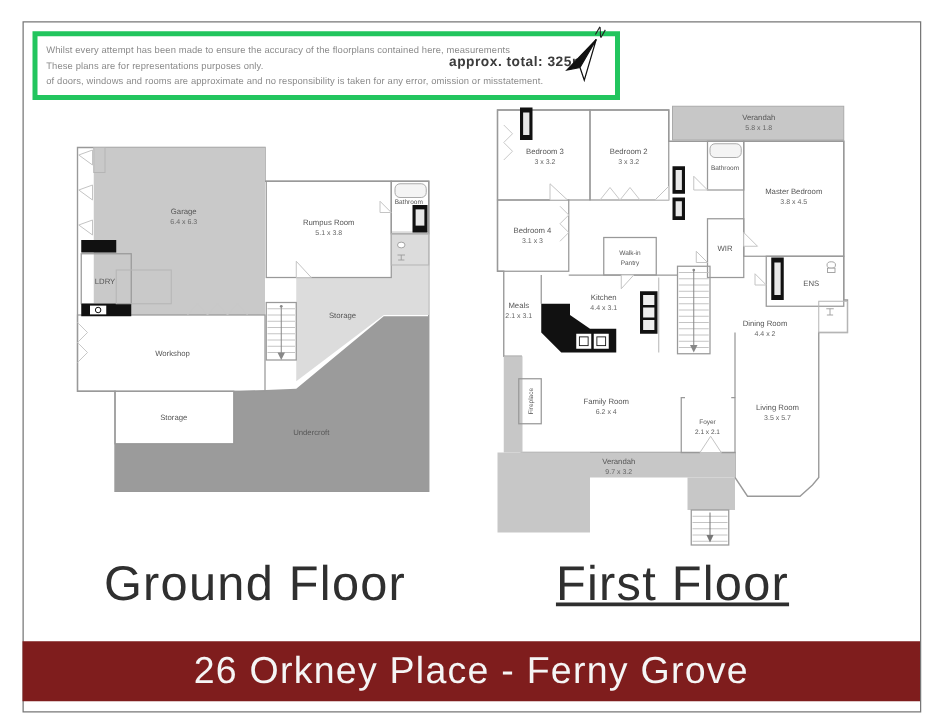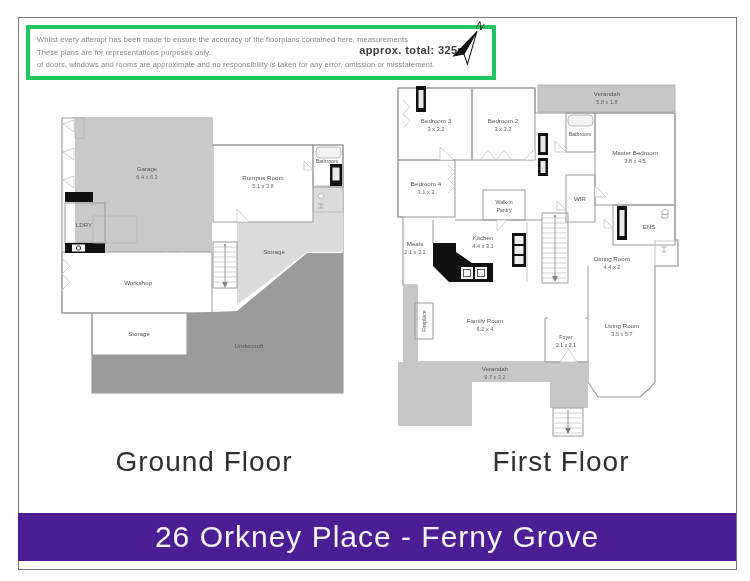--- a/index.html
+++ b/index.html
@@ -3,22 +3,22 @@
 <meta charset="utf-8">
 <style>
   html,body{margin:0;padding:0;background:#fff;}
   body{font-family:"Liberation Sans",sans-serif;}
   #page{position:relative;width:750px;height:581px;background:#fff;overflow:hidden;}
   .page-border{position:absolute;left:18px;top:17px;width:717px;height:551px;border:1px solid #777;}
   .disclaimer-box{position:absolute;left:26px;top:25px;width:462px;height:47px;border:4px solid #22c55e;background:#fff;}
   .disclaimer-text{position:absolute;left:7px;top:5px;font-size:7.5px;line-height:12.5px;color:#8a8a8a;letter-spacing:.1px;}
   .approx-total{position:absolute;left:318px;top:15px;width:135px;text-align:center;font-size:11px;font-weight:bold;color:#3c3c3c;letter-spacing:.4px;}
   .north-wrap{position:absolute;left:438px;top:16px;width:56px;height:62px;}
-  .floor-title{position:absolute;font-size:28px;color:#2f2f2f;letter-spacing:1px;white-space:nowrap;transform:translateX(-50%);}
-  .footer-bar{position:absolute;left:18px;top:513px;width:718px;height:48px;background:#4c1d95;display:flex;align-items:center;justify-content:center;}
+  .floor-title{position:absolute;font-size:39px;color:#2f2f2f;letter-spacing:1px;white-space:nowrap;transform:translateX(-50%);}
+  .footer-bar{position:absolute;left:18px;top:513px;width:718px;height:48px;background:#7f1d1d;display:flex;align-items:center;justify-content:center;}
   .footer-title{color:#f5f5f5;font-size:30px;letter-spacing:1px;white-space:nowrap;}
   svg text{font-family:"Liberation Sans",sans-serif;}
   .room-name{font-size:6.2px;fill:#555;}
   .room-dims{font-size:5.6px;fill:#666;}
   .room-small{font-size:5.2px;fill:#555;}
   .dark-label{fill:#575757;}
   .wall{fill:none;stroke:#999;stroke-width:1;}
   .wall-thin{fill:none;stroke:#b5b5b5;stroke-width:.8;}
   .wedge{fill:#fff;stroke:#c4c4c4;stroke-width:.8;}
   .zig{fill:none;stroke:#c8c8c8;stroke-width:.8;}
@@ -233,19 +233,19 @@
       <text x="566" y="339" text-anchor="middle" class="room-small">Foyer</text>
       <text x="566" y="347" text-anchor="middle" class="room-small">2.1 x 2.1</text>
       <text x="622" y="328" text-anchor="middle" class="room-name">Living Room</text>
       <text x="622" y="336" text-anchor="middle" class="room-dims">3.5 x 5.7</text>
       <text x="495" y="371" text-anchor="middle" class="room-name">Verandah</text>
       <text x="495" y="379" text-anchor="middle" class="room-dims">9.7 x 3.2</text>
     </g>
   </svg>
 
   <div class="floor-title" style="left:204px;top:446px;">Ground Floor</div>
-  <div class="floor-title" style="left:561px;top:446px;">First Floor</div>
+  <div class="floor-title" style="left:538px;top:446px;text-decoration:underline;">First Floor</div>
 
   <div class="footer-bar">
     <div class="footer-title">26 Orkney Place - Ferny Grove</div>
   </div>
 
 </div>
 
 </body></html>

